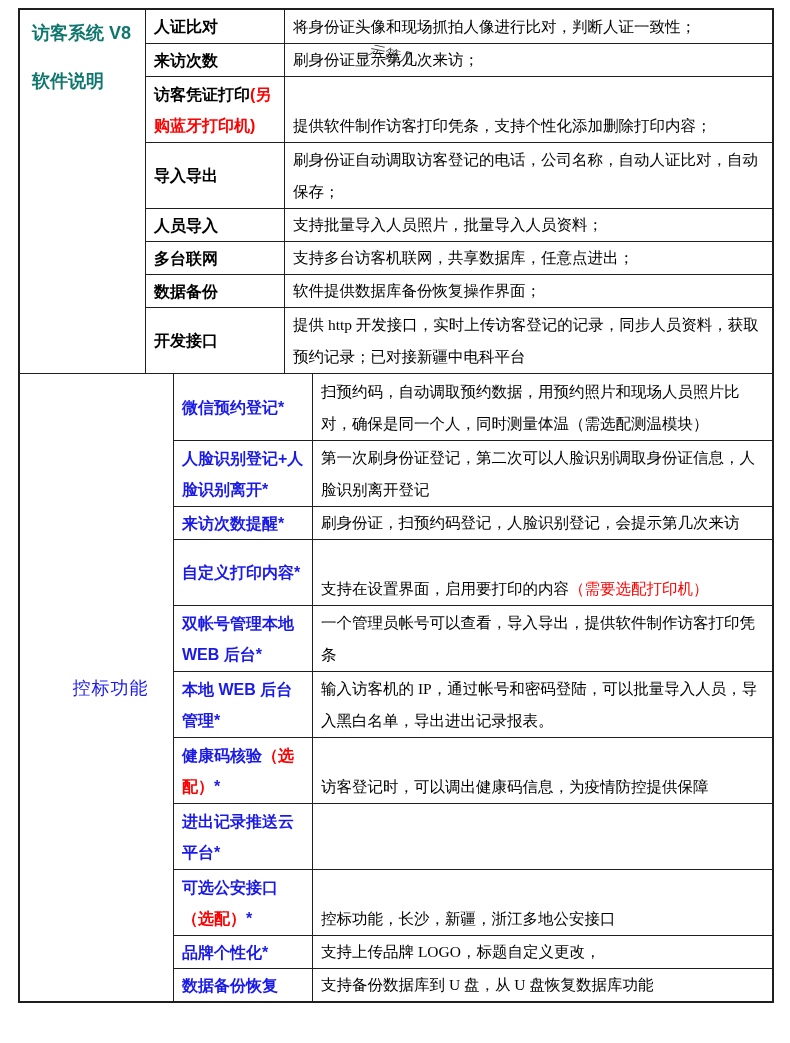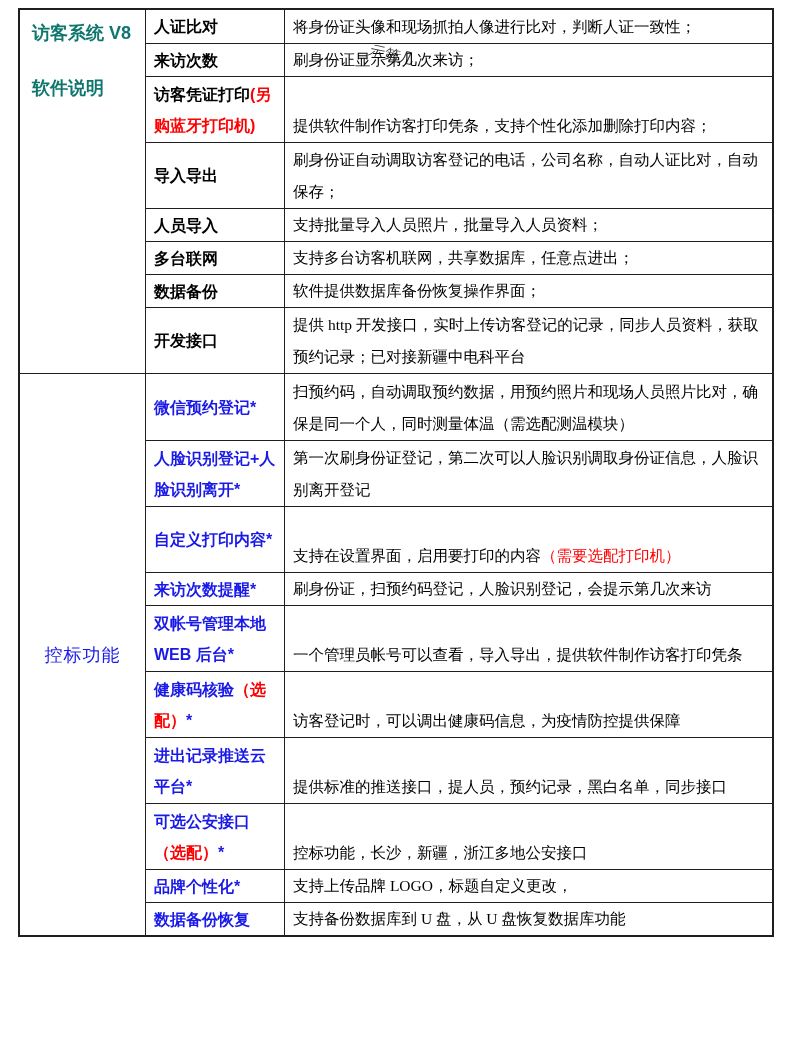--- a/index.html
+++ b/index.html
@@ -29,29 +29,30 @@
     box-sizing: border-box;
     border-right: 1px solid #1f1f1f;
   }
   .label-col.top {
     padding: 12px 0 0 12px;
     font-weight: bold;
     font-size: 18px;
     color: #0f766e;
     line-height: 22px;
   }
-  .label-col.top .title-line2 { margin-top: 33px; }
+  .label-col.top .title-line2 { margin-top: 26px; }
   .label-col.bottom {
     display: flex;
     align-items: center;
     justify-content: center;
     font-family: "Liberation Serif", serif;
     font-size: 18px;
     color: #1a1ae8;
     letter-spacing: 1px;
+    margin-left: 28px;
   }
 
   .rows { flex: 1; display: flex; flex-direction: column; min-width: 0; }
   .row { display: flex; box-sizing: border-box; }
   .row + .row { border-top: 1px solid #1f1f1f; }
   .h1 { height: 33px; }
   .h2 { height: 66px; }
 
   .name-col {
     width: 139px;
@@ -200,64 +201,69 @@
 
       <div class="row h2">
         <div class="name-col">
             <div><span>人脸识别登记+人脸识别离开*</span></div>
           </div>
         <div class="desc-col">
             <div><span>第一次刷身份证登记，第二次可以人脸识别调取身份证信息，人脸识别离开登记</span></div>
           </div>
       </div>
 
+      <div class="row h1">
+        <div class="name-col">
+            <div><span>来访次数提醒*</span></div>
+          </div>
+        <div class="desc-col">
+            <div><span>刷身份证，扫预约码登记，人脸识别登记，会提示第几次来访</span></div>
+          </div>
+      </div>
+
       <div class="row h2">
         <div class="name-col">
             <div><span>自定义打印内容*</span></div>
           </div>
         <div class="desc-col">
             <div><span>支持在设置界面，启用要打印的内容</span><span class="red">（需要选配打印机）</span></div>
           </div>
       </div>
 
-      <div class="row h1">
-        <div class="name-col">
-            <div><span>来访次数提醒*</span></div>
-          </div>
-        <div class="desc-col">
-            <div><span>刷身份证，扫预约码登记，人脸识别登记，会提示第几次来访</span></div>
-          </div>
-      </div>
-
       <div class="row h2">
         <div class="name-col">
             <div><span>双帐号管理本地 WEB 后台*</span></div>
           </div>
         <div class="desc-col">
             <div><span>一个管理员帐号可以查看，导入导出，提供软件制作访客打印凭条</span></div>
           </div>
       </div>
 
+      <div class="row h2">
+        <div class="name-col">
+            <div><span>本地 WEB 后台管理*</span></div>
+          </div>
+        <div class="desc-col">
+            <div><span>输入访客机的 IP，通过帐号和密码登陆，可以批量导入人员，导入黑白名单，导出进出记录报表。</span></div>
+          </div>
+      </div>
 
       <div class="row h2">
         <div class="name-col">
             <div><span>健康码核验</span><span class="red">（选配）</span><span>*</span></div>
           </div>
         <div class="desc-col">
             <div><span>访客登记时，可以调出健康码信息，为疫情防控提供保障</span></div>
           </div>
       </div>
 
       <div class="row h2">
         <div class="name-col">
             <div><span>进出记录推送云平台*</span></div>
           </div>
-        <div class="desc-col">
-            <div><span>提供标准的推送接口，提人员，预约记录，黑白名单，同步接口</span></div>
-          </div>
       </div>
 
       <div class="row h2">
         <div class="name-col">
             <div><span>可选公安接口</span><span class="red">（选配）</span><span>*</span></div>
           </div>
         <div class="desc-col">
             <div><span>控标功能，长沙，新疆，浙江多地公安接口</span></div>
           </div>
       </div>

